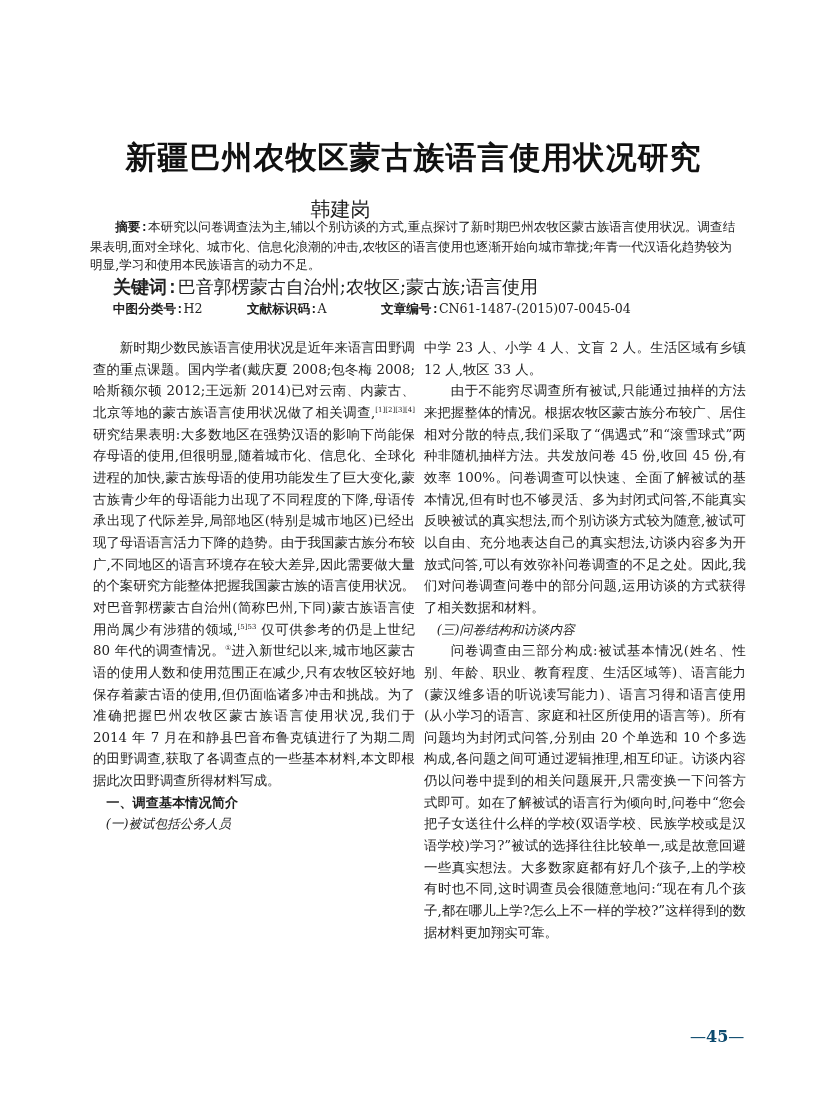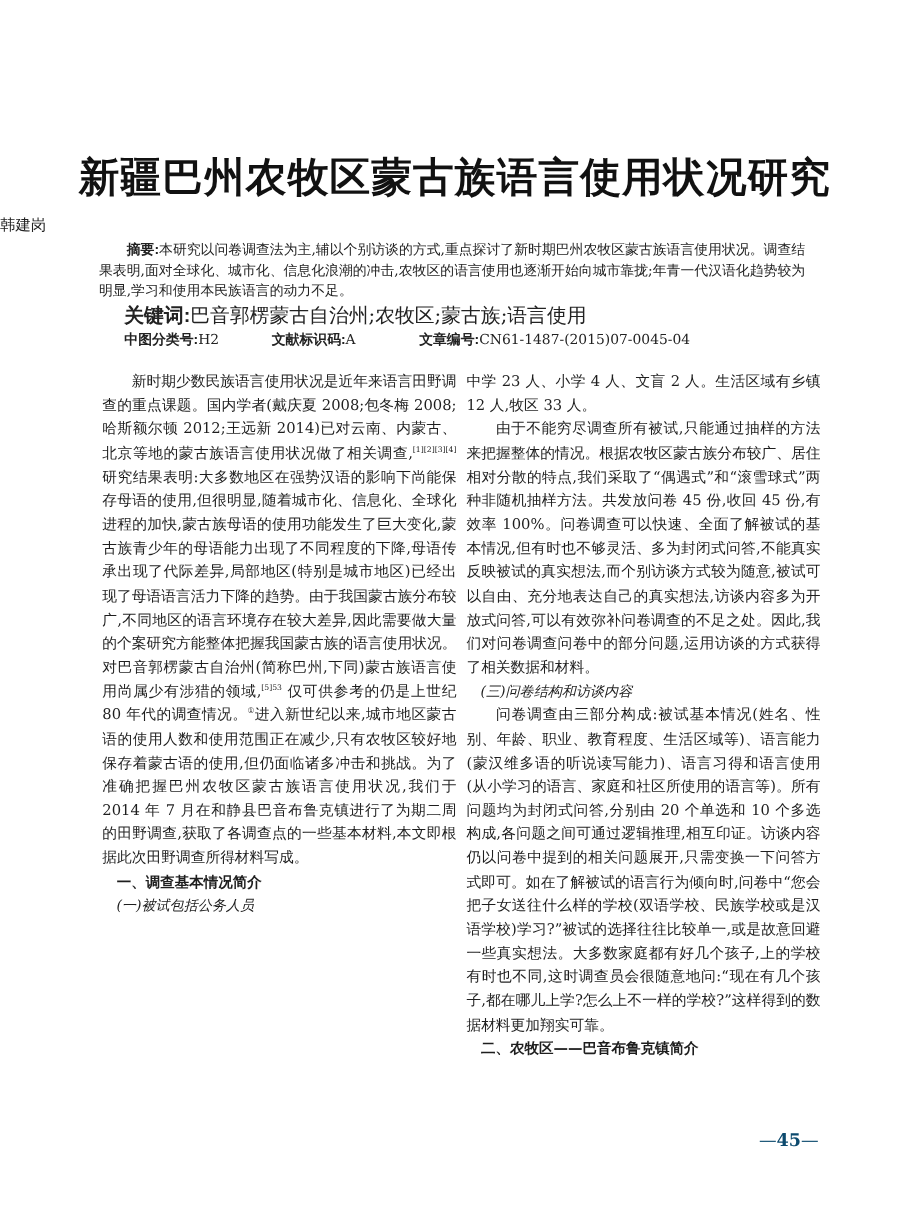--- a/index.html
+++ b/index.html
@@ -1,25 +1,25 @@
 <!DOCTYPE html>
 <html><head>
 <meta charset="utf-8">
 <style>
   html, body { margin:0; padding:0; background:#ffffff; }
   body { width:827px; height:1114px; position:relative; overflow:hidden;
          font-family:"DejaVu Serif", "Liberation Serif", serif; color:#1a1a1a; }
   .title { position:absolute; top:137px; left:0; width:827px; text-align:center;
            font-family:"DejaVu Sans", "Liberation Sans", sans-serif; font-weight:bold;
-           font-size:37px; letter-spacing:1px; color:#111; }
-  .author { position:absolute; top:196px; left:0; width:681px; text-align:left;
-            font-size:14px; color:#222; }
+           font-size:31px; letter-spacing:1px; color:#111; }
+  .author { position:absolute; top:196px; left:0; width:681px; text-align:center;
+            font-size:20px; color:#222; }
   .abstract { position:absolute; top:218px; left:90px; width:650px; font-size:12.6px;
               line-height:18.5px; text-indent:2em; color:#222; }
-  .abstract .lbl, .kw .lbl, .meta .lbl { font-family:Liberation Sans, sans-serif; font-weight:bold; }
+  .abstract .lbl, .kw .lbl, .meta .lbl { font-family:Liberation Mono, monospace; font-weight:bold; }
   .kw { position:absolute; top:275px; left:113px; font-size:18px; color:#222; }
   .meta { position:absolute; top:301px; left:113px; width:640px; font-size:12.6px; color:#222; }
   .meta span.grp { display:inline-block; }
   .meta .g1 { width:130px; } .meta .g2 { width:130px; }
   .col { position:absolute; top:337px; width:322px; font-size:13.4px; line-height:21.65px;
          text-align:justify; color:#1e1e1e; }
   .col.left { left:93px; }
   .col.right { left:424px; }
   .col p { margin:0; text-indent:2em; }
   .col .h1 { margin:0; text-indent:1em; font-family:"DejaVu Sans", "Liberation Sans", sans-serif; font-weight:bold; font-size:13.2px; }
@@ -52,18 +52,17 @@
   <p><span>新时期少数民族语言使用状况是近年来语言田野调查的重点课题。国内学者(戴庆夏 2008;包冬梅 2008;哈斯额尔顿 2012;王远新 2014)已对云南、内蒙古、北京等地的蒙古族语言使用状况做了相关调查,</span><sup>[1][2][3][4]</sup><span> 研究结果表明:大多数地区在强势汉语的影响下尚能保存母语的使用,但很明显,随着城市化、信息化、全球化进程的加快,蒙古族母语的使用功能发生了巨大变化,蒙古族青少年的母语能力出现了不同程度的下降,母语传承出现了代际差异,局部地区(特别是城市地区)已经出现了母语语言活力下降的趋势。由于我国蒙古族分布较广,不同地区的语言环境存在较大差异,因此需要做大量的个案研究方能整体把握我国蒙古族的语言使用状况。对巴音郭楞蒙古自治州(简称巴州,下同)蒙古族语言使用尚属少有涉猎的领域,</span><sup>[5]53</sup><span> 仅可供参考的仍是上世纪 80 年代的调查情况。</span><sup>①</sup><span>进入新世纪以来,城市地区蒙古语的使用人数和使用范围正在减少,只有农牧区较好地保存着蒙古语的使用,但仍面临诸多冲击和挑战。为了准确把握巴州农牧区蒙古族语言使用状况,我们于 2014 年 7 月在和静县巴音布鲁克镇进行了为期二周的田野调查,获取了各调查点的一些基本材料,本文即根据此次田野调查所得材料写成。</span></p>
   <div class="h1">一、调查基本情况简介</div>
   <div class="h2">(一)被试包括公务人员</div>
 </div>
 
 <div class="col right">
   <p id="p2-right" style="text-indent:0">中学 23 人、小学 4 人、文盲 2 人。生活区域有乡镇 12 人,牧区 33 人。</p>
   <p>由于不能穷尽调查所有被试,只能通过抽样的方法来把握整体的情况。根据农牧区蒙古族分布较广、居住相对分散的特点,我们采取了“偶遇式”和“滚雪球式”两种非随机抽样方法。共发放问卷 45 份,收回 45 份,有效率 100%。问卷调查可以快速、全面了解被试的基本情况,但有时也不够灵活、多为封闭式问答,不能真实反映被试的真实想法,而个别访谈方式较为随意,被试可以自由、充分地表达自己的真实想法,访谈内容多为开放式问答,可以有效弥补问卷调查的不足之处。因此,我们对问卷调查问卷中的部分问题,运用访谈的方式获得了相关数据和材料。</p>
   <div class="h2">(三)问卷结构和访谈内容</div>
   <p>问卷调查由三部分构成:被试基本情况(姓名、性别、年龄、职业、教育程度、生活区域等)、语言能力(蒙汉维多语的听说读写能力)、语言习得和语言使用(从小学习的语言、家庭和社区所使用的语言等)。所有问题均为封闭式问答,分别由 20 个单选和 10 个多选构成,各问题之间可通过逻辑推理,相互印证。访谈内容仍以问卷中提到的相关问题展开,只需变换一下问答方式即可。如在了解被试的语言行为倾向时,问卷中“您会把子女送往什么样的学校(双语学校、民族学校或是汉语学校)学习?”被试的选择往往比较单一,或是故意回避一些真实想法。大多数家庭都有好几个孩子,上的学校有时也不同,这时调查员会很随意地问:“现在有几个孩子,都在哪儿上学?怎么上不一样的学校?”这样得到的数据材料更加翔实可靠。</p>
-  <div class="h1">二、农牧区——巴音布鲁克镇简介</div>
 </div>
 
 <div class="pageno">
   <span class="dash">—</span><span>45</span><span class="dash">—</span>
 </div>
 
 </body></html>

